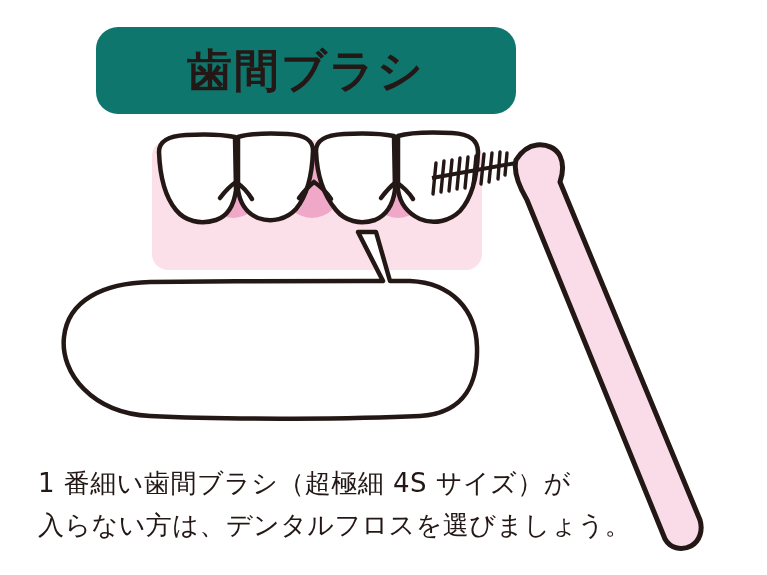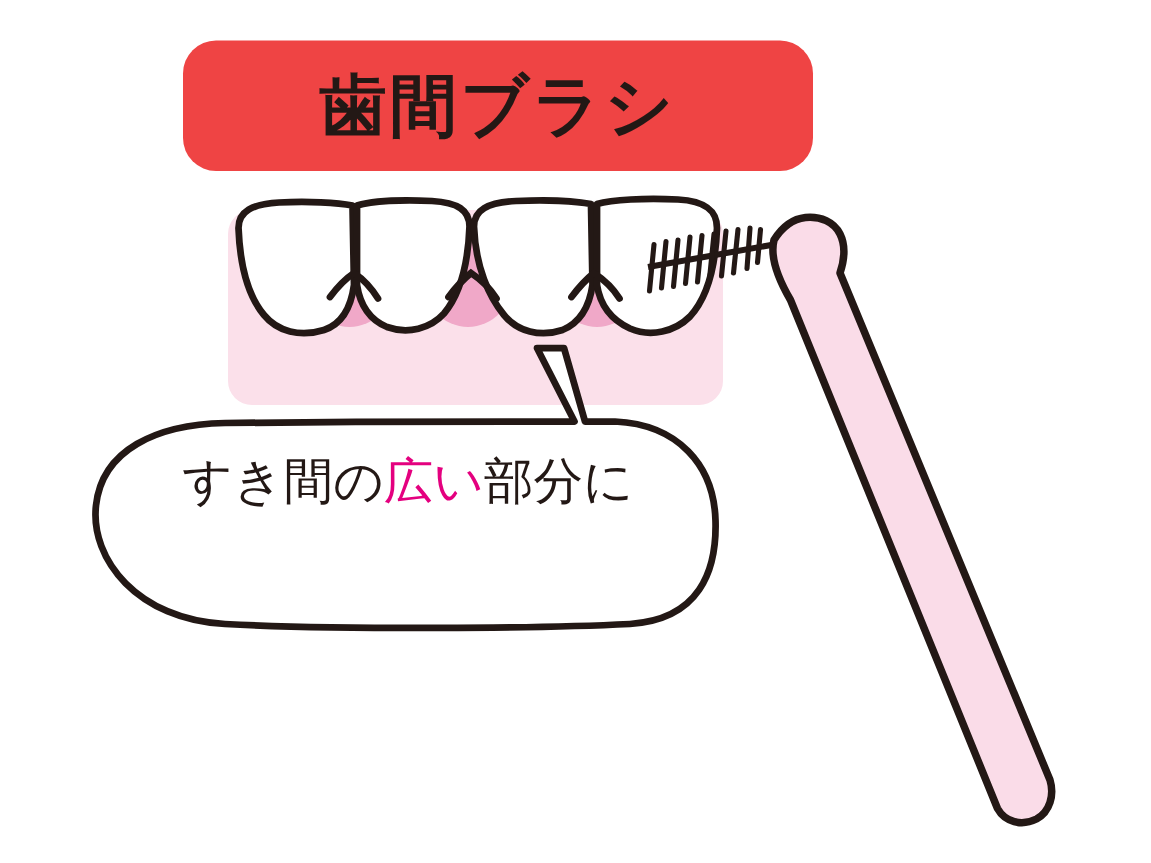--- a/index.html
+++ b/index.html
@@ -21,25 +21,25 @@
     left: 0;
     top: 0;
     width: 767px;
     height: 575px;
     background: #ffffff;
   }
 
   
   .title-banner {
     position: absolute;
-    left: 122px;
+    left: 96px;
     top: 27px;
     width: 420px;
     height: 87px;
-    background: #ef4444;
+    background: #0f766e;
     border-radius: 22px;
     display: flex;
     align-items: center;
     justify-content: center;
   }
   .title-text {
     font-size: 45px;
     font-weight: bold;
     letter-spacing: 2px;
     color: #231815;
@@ -160,17 +160,20 @@
              C362 281 220 281 150 282
              C104 283 68 300 64 337
              C60 373 92 413 150 416
              C230 420 360 419 420 416
              C466 413 478 381 477 347
              C476 310 452 283 410 281
              L390 281 L376 232 Z" fill="#ffffff" stroke="#231815" stroke-width="4.5" stroke-linejoin="round" stroke-linecap="round"></path>
   </svg>
 
   <div class="bubble-text">
-    <span class="bubble-line"><span>すき間の</span><span class="hi-light">広い</span><span>部分に</span></span>
   </div>
 
+  <div class="caption">
+    <span class="caption-line">1 番細い歯間ブラシ（超極細 4S サイズ）が</span>
+    <span class="caption-line">入らない方は、デンタルフロスを選びましょう。</span>
+  </div>
 
 </div>
 
 </body></html>

